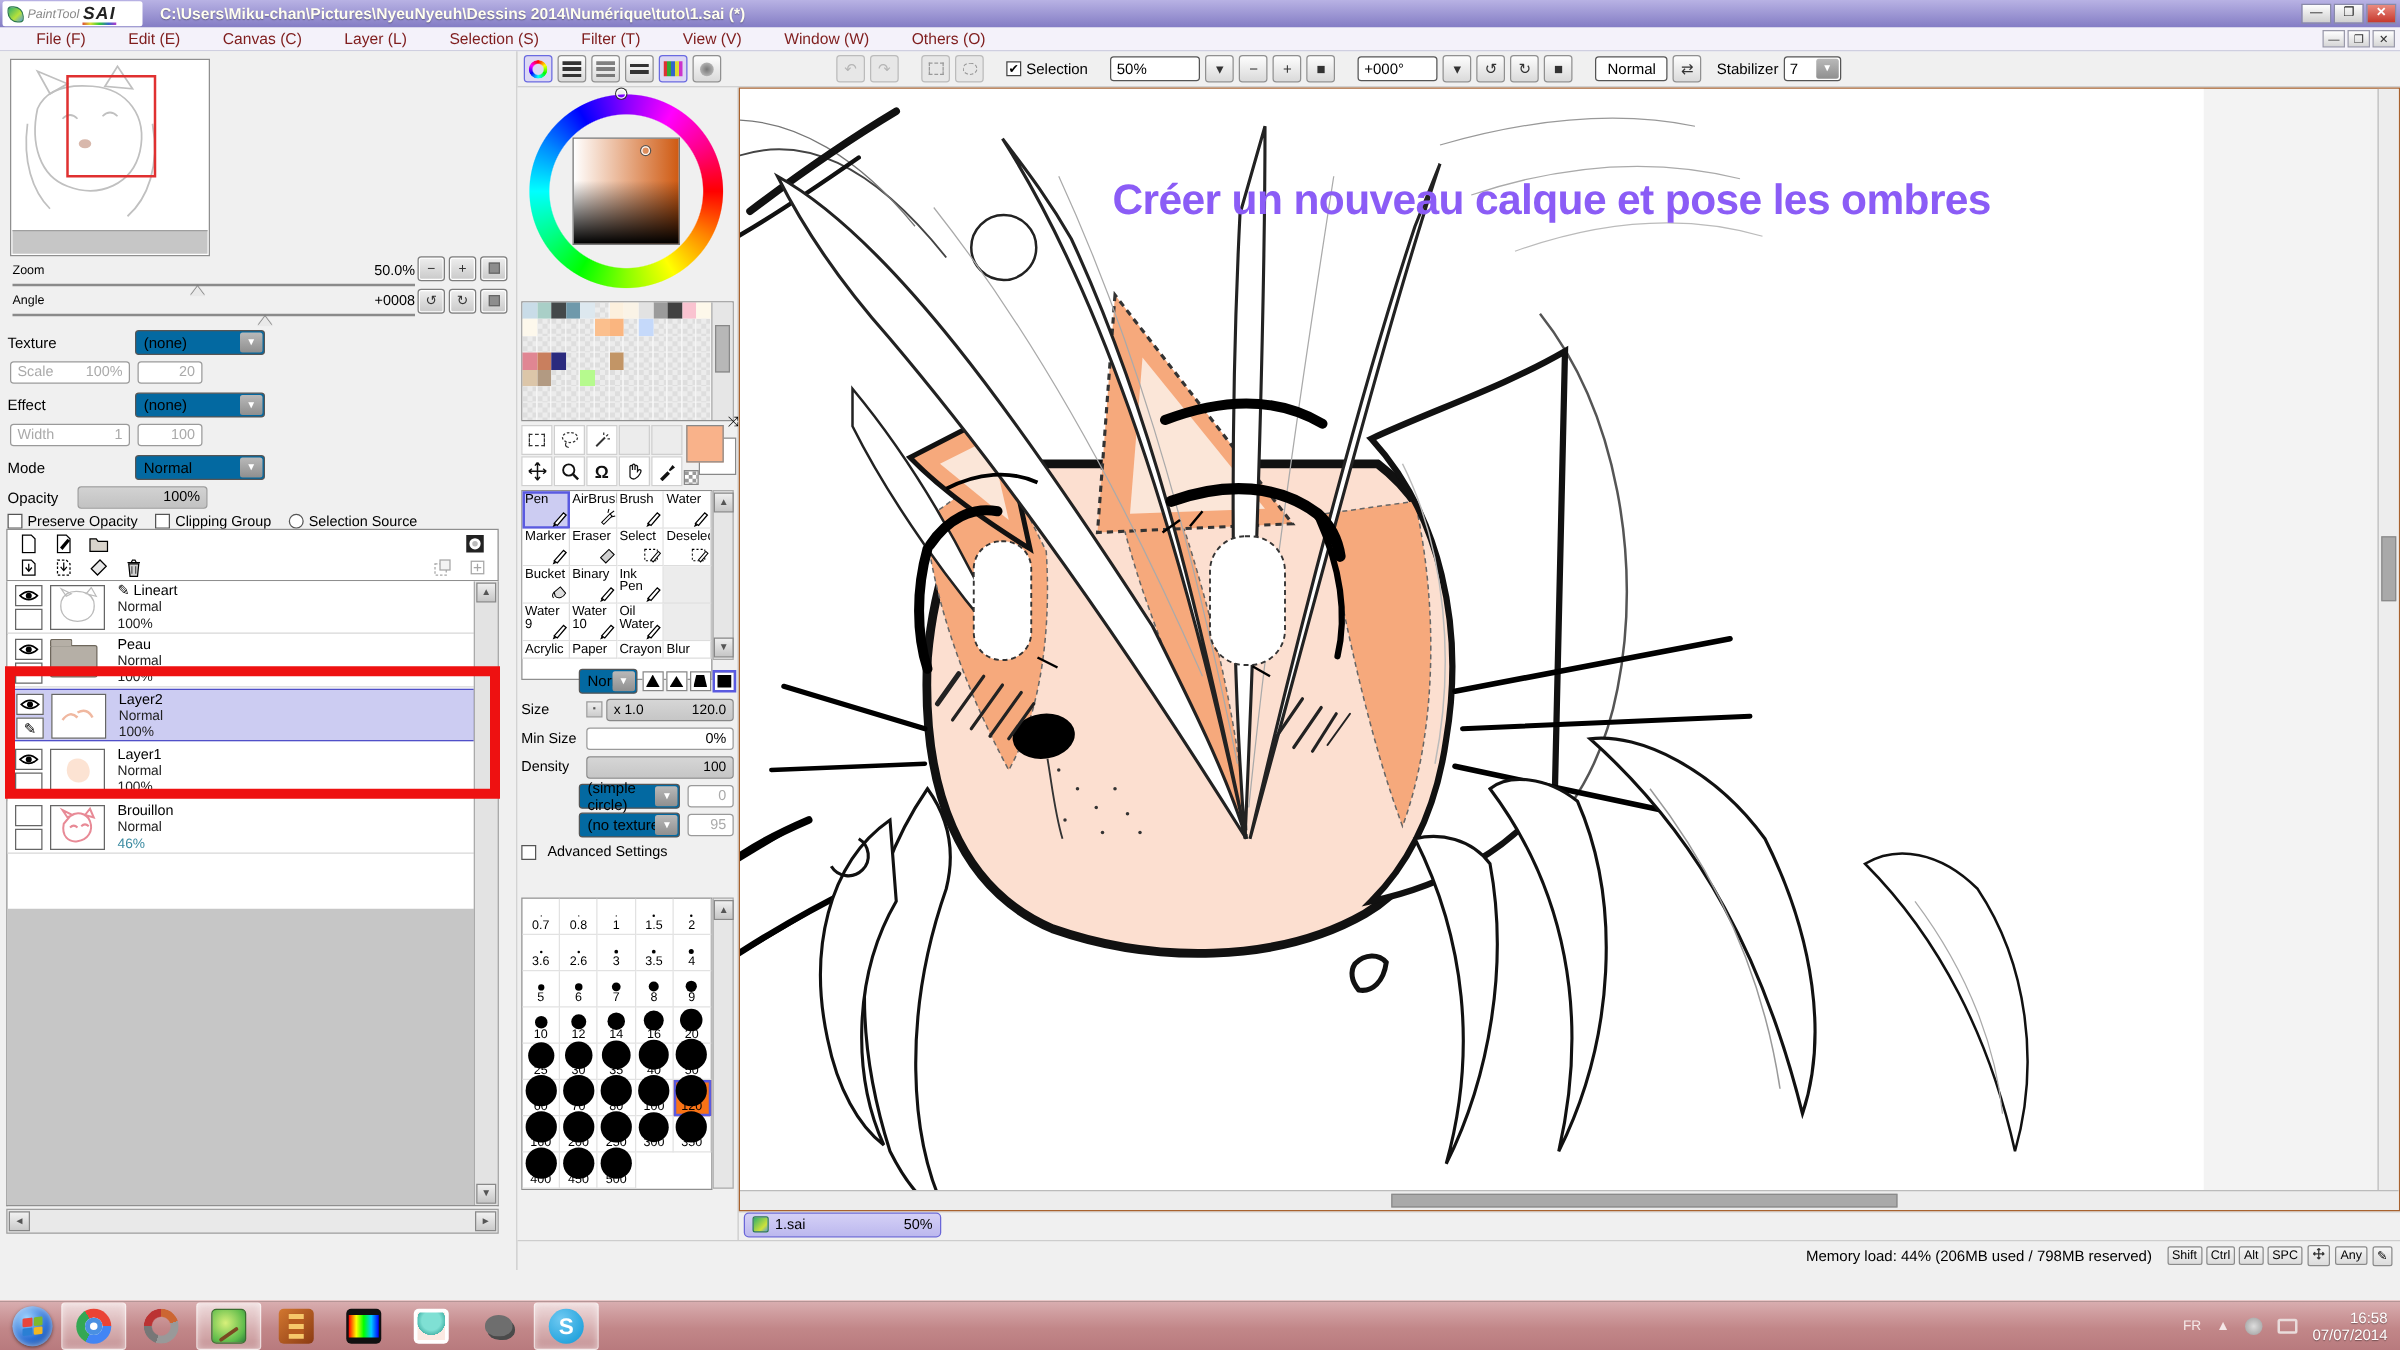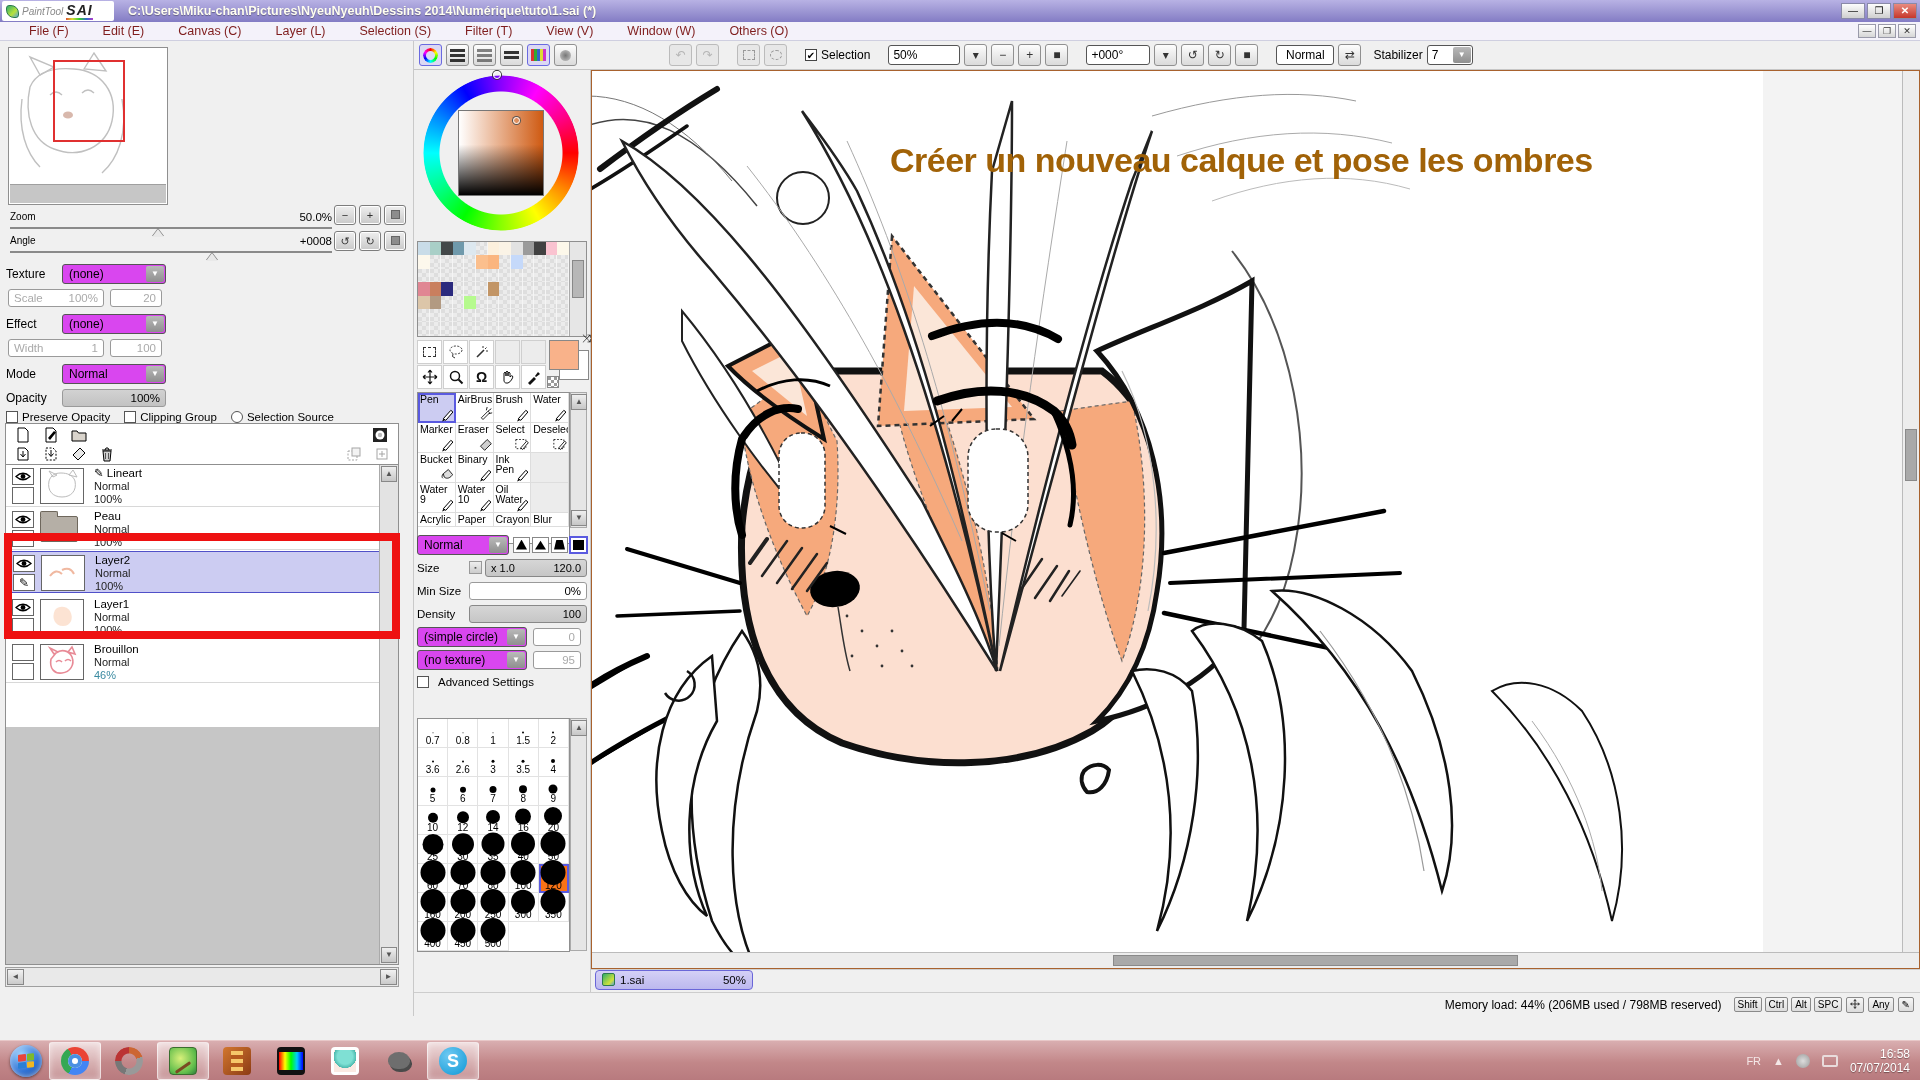--- a/index.html
+++ b/index.html
@@ -35,21 +35,21 @@
   .sliderrow { position:absolute; left:10px; width:322px; height:14px; }
   .sllabel { position:absolute; left:0; top:0; font-size:10px; }
   .slvalue { position:absolute; right:0; top:0; font-size:11.5px; }
   .slline { position:absolute; left:0; right:0; height:2px; background:#8a8a8a; }
   .slmark { position:absolute; width:0; height:0; border-left:6px solid transparent; border-right:6px solid transparent; border-bottom:8px solid #e9e9e9; filter:drop-shadow(0 -1px 0 #777); }
   .btn3 { position:absolute; display:flex; gap:3px; }
   .sqbtn { width:22px; height:20px; background:linear-gradient(#efefef,#c9c9c9); border:1px solid #7d7d7d; border-radius:3px; font-size:11px; text-align:center; line-height:18px; color:#333; box-shadow:inset 0 0 0 1px #fff; }
   .sqbtn .fillsq { display:inline-block; width:9px; height:9px; background:#8d8d8d; border:1px solid #666; margin-top:4px; }
   .proprow { position:absolute; left:6px; height:22px; display:flex; align-items:center; }
   .plabel { width:56px; font-size:12px; }
-  .dd { width:104px; height:20px; border:1px solid #555; background:#d946ef; border-radius:3px; display:flex; align-items:center; position:relative; padding-left:6px; font-size:12px; }
+  .dd { width:104px; height:20px; border:1px solid #555; background:#0369a1; border-radius:3px; display:flex; align-items:center; position:relative; padding-left:6px; font-size:12px;margin-left:46px; }
   .ddbtn { position:absolute; right:1px; top:1px; bottom:1px; width:18px; background:linear-gradient(#b9b9b9,#8f8f8f); border-radius:2px; color:#fff; font-size:8px; text-align:center; line-height:16px; }
   .dis { color:#aaa; border-color:#bbb;text-align:right; }
   .valbox { height:18px; border:1px solid #9a9a9a; border-radius:3px; background:#fff; font-size:11.5px; display:flex; align-items:center; justify-content:flex-end; padding-right:5px; }
   .graybar { background:linear-gradient(#d2d2d2,#c2c2c2); }
   .checks { position:absolute; left:6px; display:flex; gap:14px; align-items:center; font-size:11.5px; }
   .cb { width:12px; height:12px; border:1px solid #555; background:#fff; display:inline-block; vertical-align:-2px; margin-right:4px; }
   .rb { border-radius:50%; }
   .layerbox { position:absolute; left:5px; top:382px; width:394px; height:42px; border:1px solid #8f8f8f; background:#fff; }
   .ltb { position:absolute; display:flex; gap:8px; left:7px; }
   .lticon { width:20px; height:18px; display:flex; align-items:center; justify-content:center; }
@@ -1141,21 +1141,21 @@
                 <path d="M120 585 C70 620 55 690 70 760 C78 800 95 830 115 845 C90 790 90 710 125 650 Z" fill="#fff" stroke="#111" stroke-width="2.5"></path>
                 <path d="M95 600 a16 16 0 1 1 -22 22" fill="none" stroke="#111" stroke-width="2.5"></path>
 
                 <path d="M540 600 C580 680 590 770 565 860 C600 790 615 700 600 620 C585 600 560 595 540 600 Z" fill="#fff" stroke="#111" stroke-width="2.5"></path>
                 <path d="M600 560 C660 640 680 740 655 850 C700 760 705 650 670 570 C645 550 615 548 600 560 Z" fill="#fff" stroke="#111" stroke-width="2.5"></path>
                 <path d="M680 520 C770 600 820 700 850 820 C870 760 860 680 820 600 C780 545 720 515 680 520 Z" fill="#fff" stroke="#111" stroke-width="2.5"></path>
                 <path d="M900 620 C960 680 1000 760 1020 850 C1040 780 1030 700 990 640 C960 610 925 605 900 620 Z" fill="#fff" stroke="#111" stroke-width="2"></path>
                 <path d="M728 560 C790 640 820 720 832 800" fill="none" stroke="#999" stroke-width="1.2"></path>
                 <path d="M940 650 C985 710 1005 770 1010 820" fill="none" stroke="#aaa" stroke-width="1"></path>
               </svg>
-              <div class="annotation" style="color: #a16207;">Créer un nouveau calque et pose les ombres</div>
+              <div class="annotation" style="color: #8b5cf6;">Créer un nouveau calque et pose les ombres</div>
             </div>
             <div class="cvscrollv">
                   <div class="cvthumbv"></div>
                 </div>
             <div class="cvscrollh">
                   <div class="cvthumbh"></div>
                 </div>
           </div>
           <div class="docbar">
             <div class="doctab">

